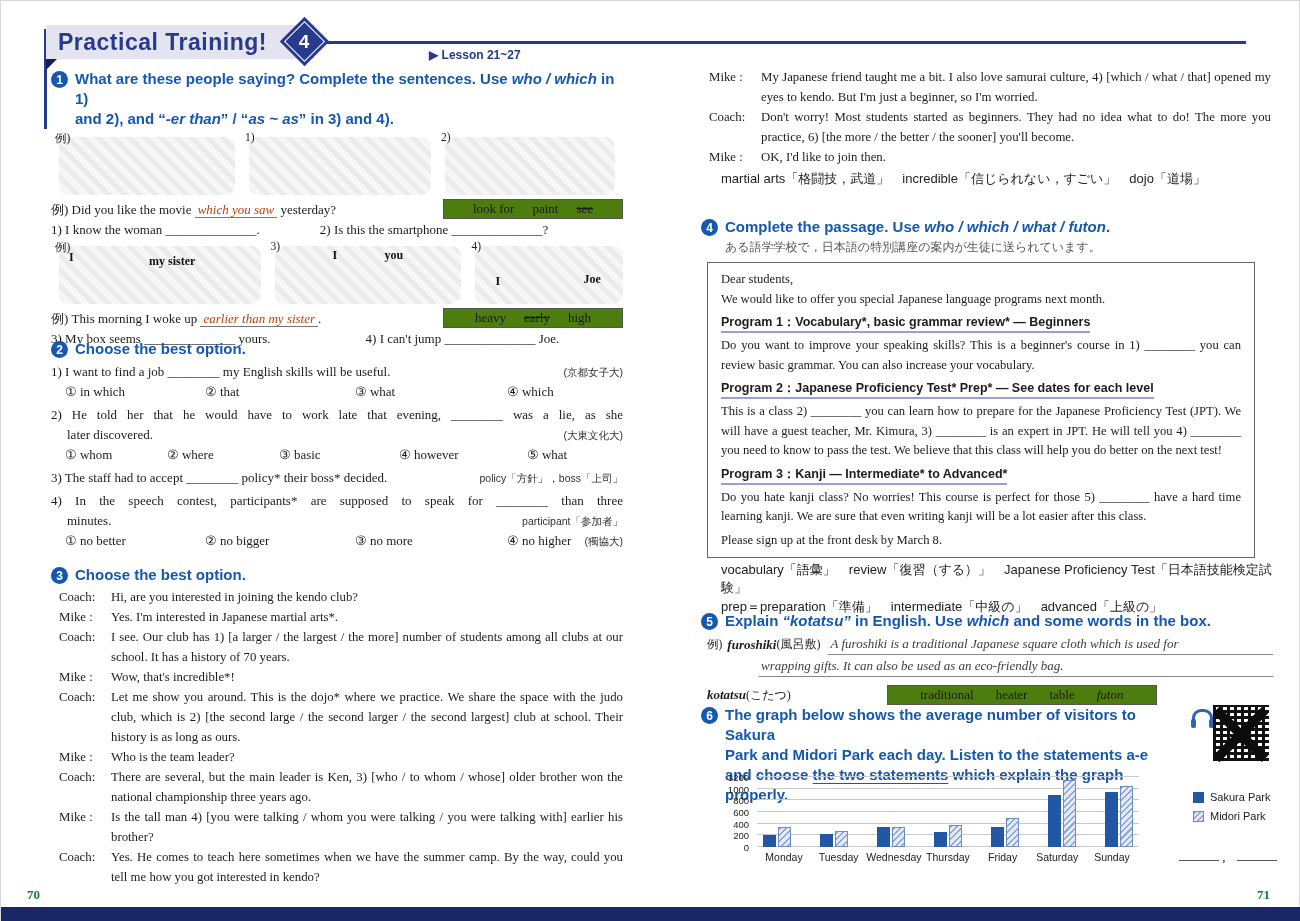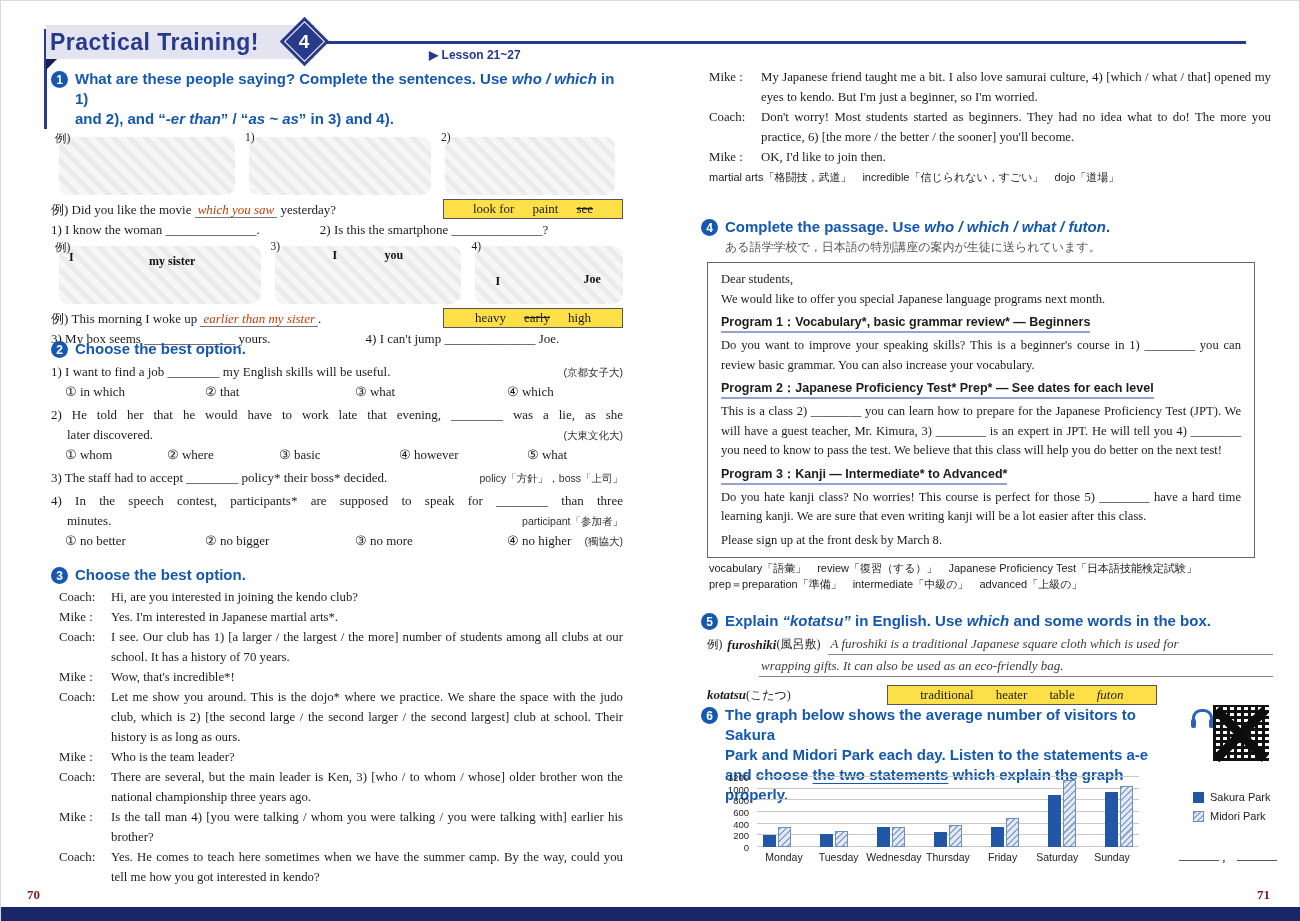--- a/index.html
+++ b/index.html
@@ -6,21 +6,21 @@
   body{width:1300px;height:921px;position:relative;background:#fff;
        font-family:"Liberation Serif","DejaVu Serif",serif;color:#1c1c1c;overflow:hidden}
   .sheet{position:absolute;inset:0;border:1px solid #d8d8d8;box-sizing:border-box}
   .page{position:absolute;top:0;width:650px;height:921px}
   #pageL{left:0}#pageR{left:650px}
   .bottom-bar{position:absolute;left:0;top:906px;width:1300px;height:15px;background:#1b2667}
   
   .hline{position:absolute;left:45px;top:40px;width:1200px;height:2.5px;background:#273a8c}
   .vline{position:absolute;left:43px;top:28px;width:2.5px;height:100px;background:#273a8c}
   .fold{position:absolute;left:45px;top:58px;width:0;height:0;border-top:11px solid #141f55;border-right:11px solid transparent}
-  .hbar{position:absolute;left:45px;top:24px;height:34px;width:268px;background:#e4e4f1;display:flex;align-items:center;padding-left:4px;box-sizing:border-box}
+  .hbar{position:absolute;left:45px;top:24px;height:34px;width:268px;background:#e4e4f1;display:flex;align-items:center;padding-left:12px;box-sizing:border-box}
   .htitle{font-family:"Liberation Sans","DejaVu Sans",sans-serif;font-weight:bold;font-size:23px;color:#273a8c;letter-spacing:.5px;white-space:nowrap}
   .diamond{position:absolute;left:286px;top:23px;width:35px;height:35px;background:#273a8c;transform:rotate(45deg);display:flex;align-items:center;justify-content:center}
   .diamond i{position:absolute;inset:3px;border:1.5px solid #fff}
   .diamond span{transform:rotate(-45deg);color:#fff;font:bold 19px "Liberation Sans",sans-serif;font-style:normal}
   .lesson{position:absolute;left:428px;top:47px;font:bold 12px "Liberation Sans",sans-serif;color:#273a8c}
   
   .sec{position:absolute}
   .exhead{display:flex;align-items:flex-start}
   .circled{display:inline-flex;flex:none;width:17px;height:17px;border-radius:50%;background:#1558b0;color:#fff;
            font:bold 12px "Liberation Sans",sans-serif;align-items:center;justify-content:center;margin:2px 7px 0 0}
@@ -32,39 +32,39 @@
   
   .illo-row{display:flex;gap:14px;margin:8px 0 4px 8px}
   .illo-group{position:relative}
   .illo-label{position:absolute;left:-4px;top:-6px;font-size:11.5px;z-index:2;color:#222}
   .illo{height:58px;border-radius:10px;background:#f3f3f3;
         background-image:repeating-linear-gradient(45deg,#ebebeb 0 5px,#f6f6f6 5px 11px);position:relative;overflow:hidden}
   .illo-tag{position:absolute;font:bold 12px "Liberation Serif",serif;color:#111;white-space:nowrap}
   .srow{display:flex;align-items:flex-end;margin-top:4px}
   .stext{flex:1;font-size:13px;line-height:19px}
   .wordbox{flex:none;border:1.5px solid #555;display:flex;justify-content:center;gap:18px;
-           padding:1px 10px;font-size:13px;min-width:140px;background:#fde047}
+           padding:1px 10px;font-size:13px;min-width:140px;background:#4d7c0f}
   .struck{text-decoration:line-through}
   .ans{font-style:italic;color:#c2410c;border-bottom:1px solid #777;padding:0 3px}
   .two{display:flex;margin-top:3px;font-size:13px}
   
   .q{margin:2px 0 3px 0}
   .qline{display:flex;font-size:13px;line-height:20px}
   .qtext{flex:1}
   .qfull{text-align:justify;text-align-last:justify}
   .ind{margin-left:16px}
   .optrow{display:grid;font-size:13px;line-height:20px;margin-left:14px}
   .opts4{grid-template-columns:140px 150px 152px 1fr auto}
   .opts5{grid-template-columns:102px 112px 120px 128px 1fr auto}
   .optrow .ann{text-align:right}
   
   .dlg{display:flex;font-size:12.8px;line-height:20px}
   .spk{flex:none;width:52px;white-space:nowrap}
   .txt{flex:1;text-align:justify}
-  .noteline{font-size:11px;color:#222;margin:3px 0 0 8px;font-family:"Liberation Sans",sans-serif}
+  .noteline{font-size:13px;color:#222;margin:3px 0 0 20px;font-family:"Liberation Sans",sans-serif}
   
   .jpline{font-size:12px;color:#555;margin:2px 0 6px 24px;font-family:"Liberation Sans",sans-serif}
   .passage{border:1.5px solid #666;margin-left:6px;padding:7px 13px;width:548px;box-sizing:border-box;
            font-size:12.6px;line-height:19.5px}
   .passage .para{text-align:justify}
   .ptitle{display:inline-block;font:bold 12.5px "Liberation Sans","DejaVu Sans",sans-serif;
           border-bottom:2.5px solid #97a1d3;margin:5px 0 3px 0;padding-bottom:0}
   
   .exrow{display:flex;align-items:flex-end;font-size:13px;line-height:21px;margin-left:6px}
   .ansline{flex:1;font-style:italic;color:#3d3d3d;border-bottom:1px solid #888;margin-left:8px;padding:0 2px;white-space:nowrap;overflow:hidden}
@@ -93,21 +93,21 @@
                border:1px solid #6d8fc0;box-sizing:border-box}
   .chart-x{position:absolute;left:36px;top:80px;width:382px;display:flex;justify-content:space-between;padding:0 0}
   .chart-x span{width:54px;text-align:center;font-size:10.5px;color:#222;white-space:nowrap}
   .legend{position:absolute;left:472px;top:20px}
   .legend-item{display:flex;align-items:center;gap:6px;margin-bottom:7px;font-size:11px;color:#222}
   .swatch{width:11px;height:11px;flex:none}
   .swatch.solid{background:#2257a5}
   .swatch.hatched{background-color:#e2e9f5;background-image:repeating-linear-gradient(135deg,#8ba6cf 0 1.5px,transparent 1.5px 4px);border:1px solid #6d8fc0;box-sizing:border-box}
   .blanks{position:absolute;left:528px;top:846px;font-size:13px}
   .blank{display:inline-block;width:40px;border-bottom:1px solid #555;height:13px;vertical-align:baseline}
-  .pagenum{position:absolute;font:bold 13px "Liberation Serif",serif;color:#7f1d1d}
+  .pagenum{position:absolute;font:bold 13px "Liberation Serif",serif;color:#15803d}
 </style>
 </head>
 <body>
 
 <div class="sheet">
 
   <div class="hline"></div>
   <div class="vline"></div>
   <div class="fold"></div>
   <div class="hbar">

